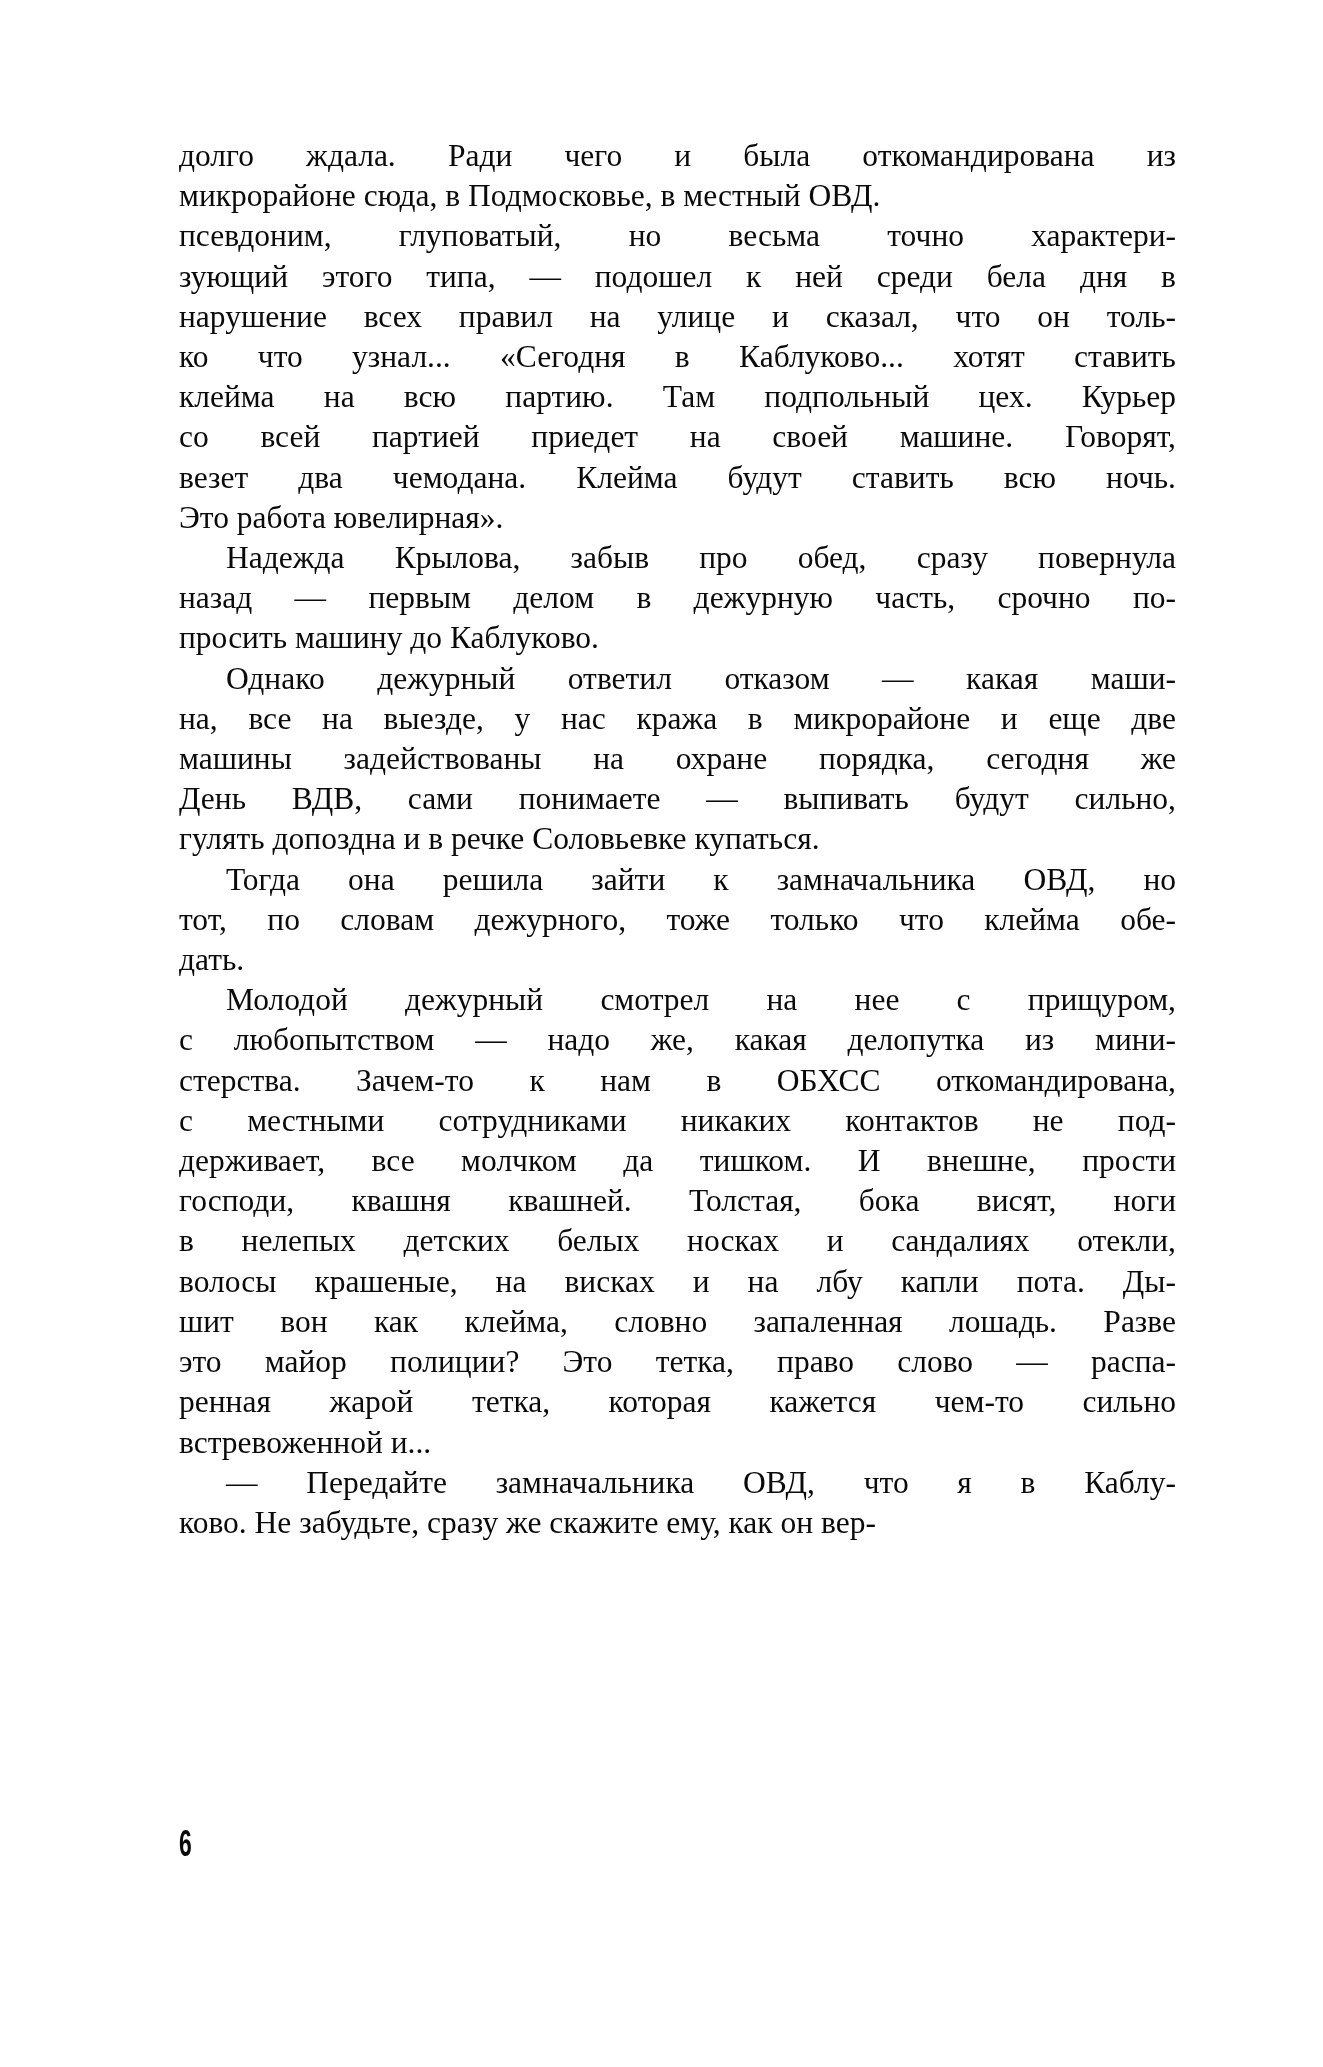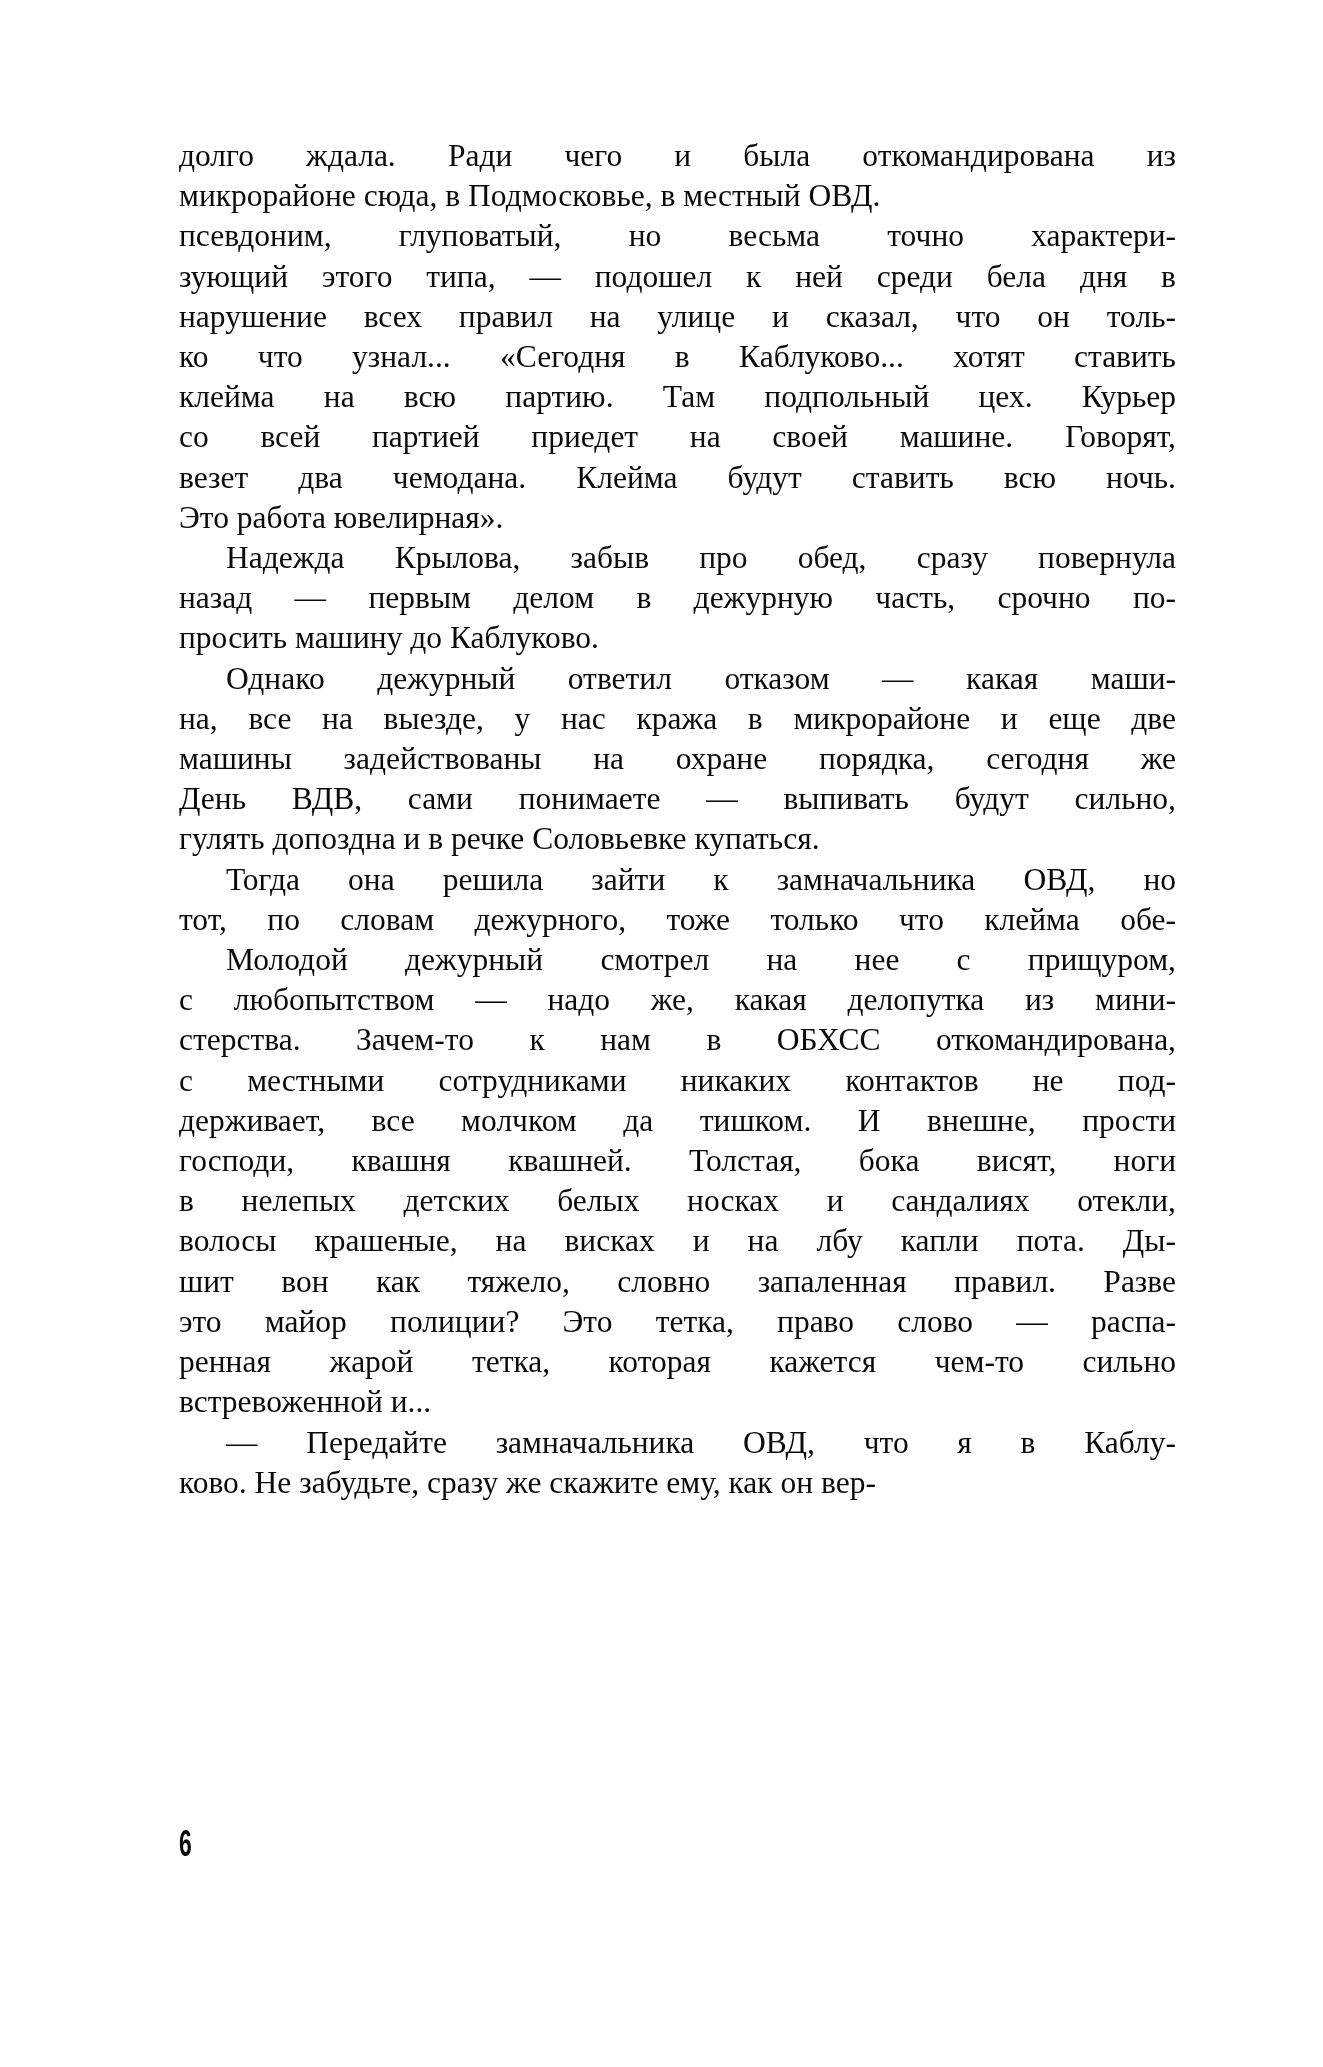--- a/index.html
+++ b/index.html
@@ -89,31 +89,32 @@
       <div class="para">
         <span class="ln indent">Однако дежурный ответил отказом — какая маши-</span>
         <span class="ln">на, все на выезде, у нас кража в микрорайоне и еще две</span>
         <span class="ln">машины задействованы на охране порядка, сегодня же</span>
         <span class="ln">День ВДВ, сами понимаете — выпивать будут сильно,</span>
         <span class="ln last">гулять допоздна и в речке Соловьевке купаться.</span>
       </div>
       <div class="para">
         <span class="ln indent">Тогда она решила зайти к замначальника ОВД, но</span>
         <span class="ln">тот, по словам дежурного, тоже только что клейма обе-</span>
+        <span class="ln last">дать.</span>
       </div>
       <div class="para">
         <span class="ln indent">Молодой дежурный смотрел на нее с прищуром,</span>
         <span class="ln">с любопытством — надо же, какая делопутка из мини-</span>
         <span class="ln">стерства. Зачем-то к нам в ОБХСС откомандирована,</span>
         <span class="ln">с местными сотрудниками никаких контактов не под-</span>
         <span class="ln">держивает, все молчком да тишком. И внешне, прости</span>
         <span class="ln">господи, квашня квашней. Толстая, бока висят, ноги</span>
         <span class="ln">в нелепых детских белых носках и сандалиях отекли,</span>
         <span class="ln">волосы крашеные, на висках и на лбу капли пота. Ды-</span>
-        <span class="ln">шит вон как тяжело, словно запаленная правил. Разве</span>
+        <span class="ln">шит вон как клейма, словно запаленная лошадь. Разве</span>
         <span class="ln">это майор полиции? Это тетка, право слово — распа-</span>
         <span class="ln">ренная жарой тетка, которая кажется чем-то сильно</span>
         <span class="ln last">встревоженной и...</span>
       </div>
       <div class="para">
         <span class="ln indent">— Передайте замначальника ОВД, что я в Каблу-</span>
         <span class="ln last">ково. Не забудьте, сразу же скажите ему, как он вер-</span>
       </div>
     </div>
 

